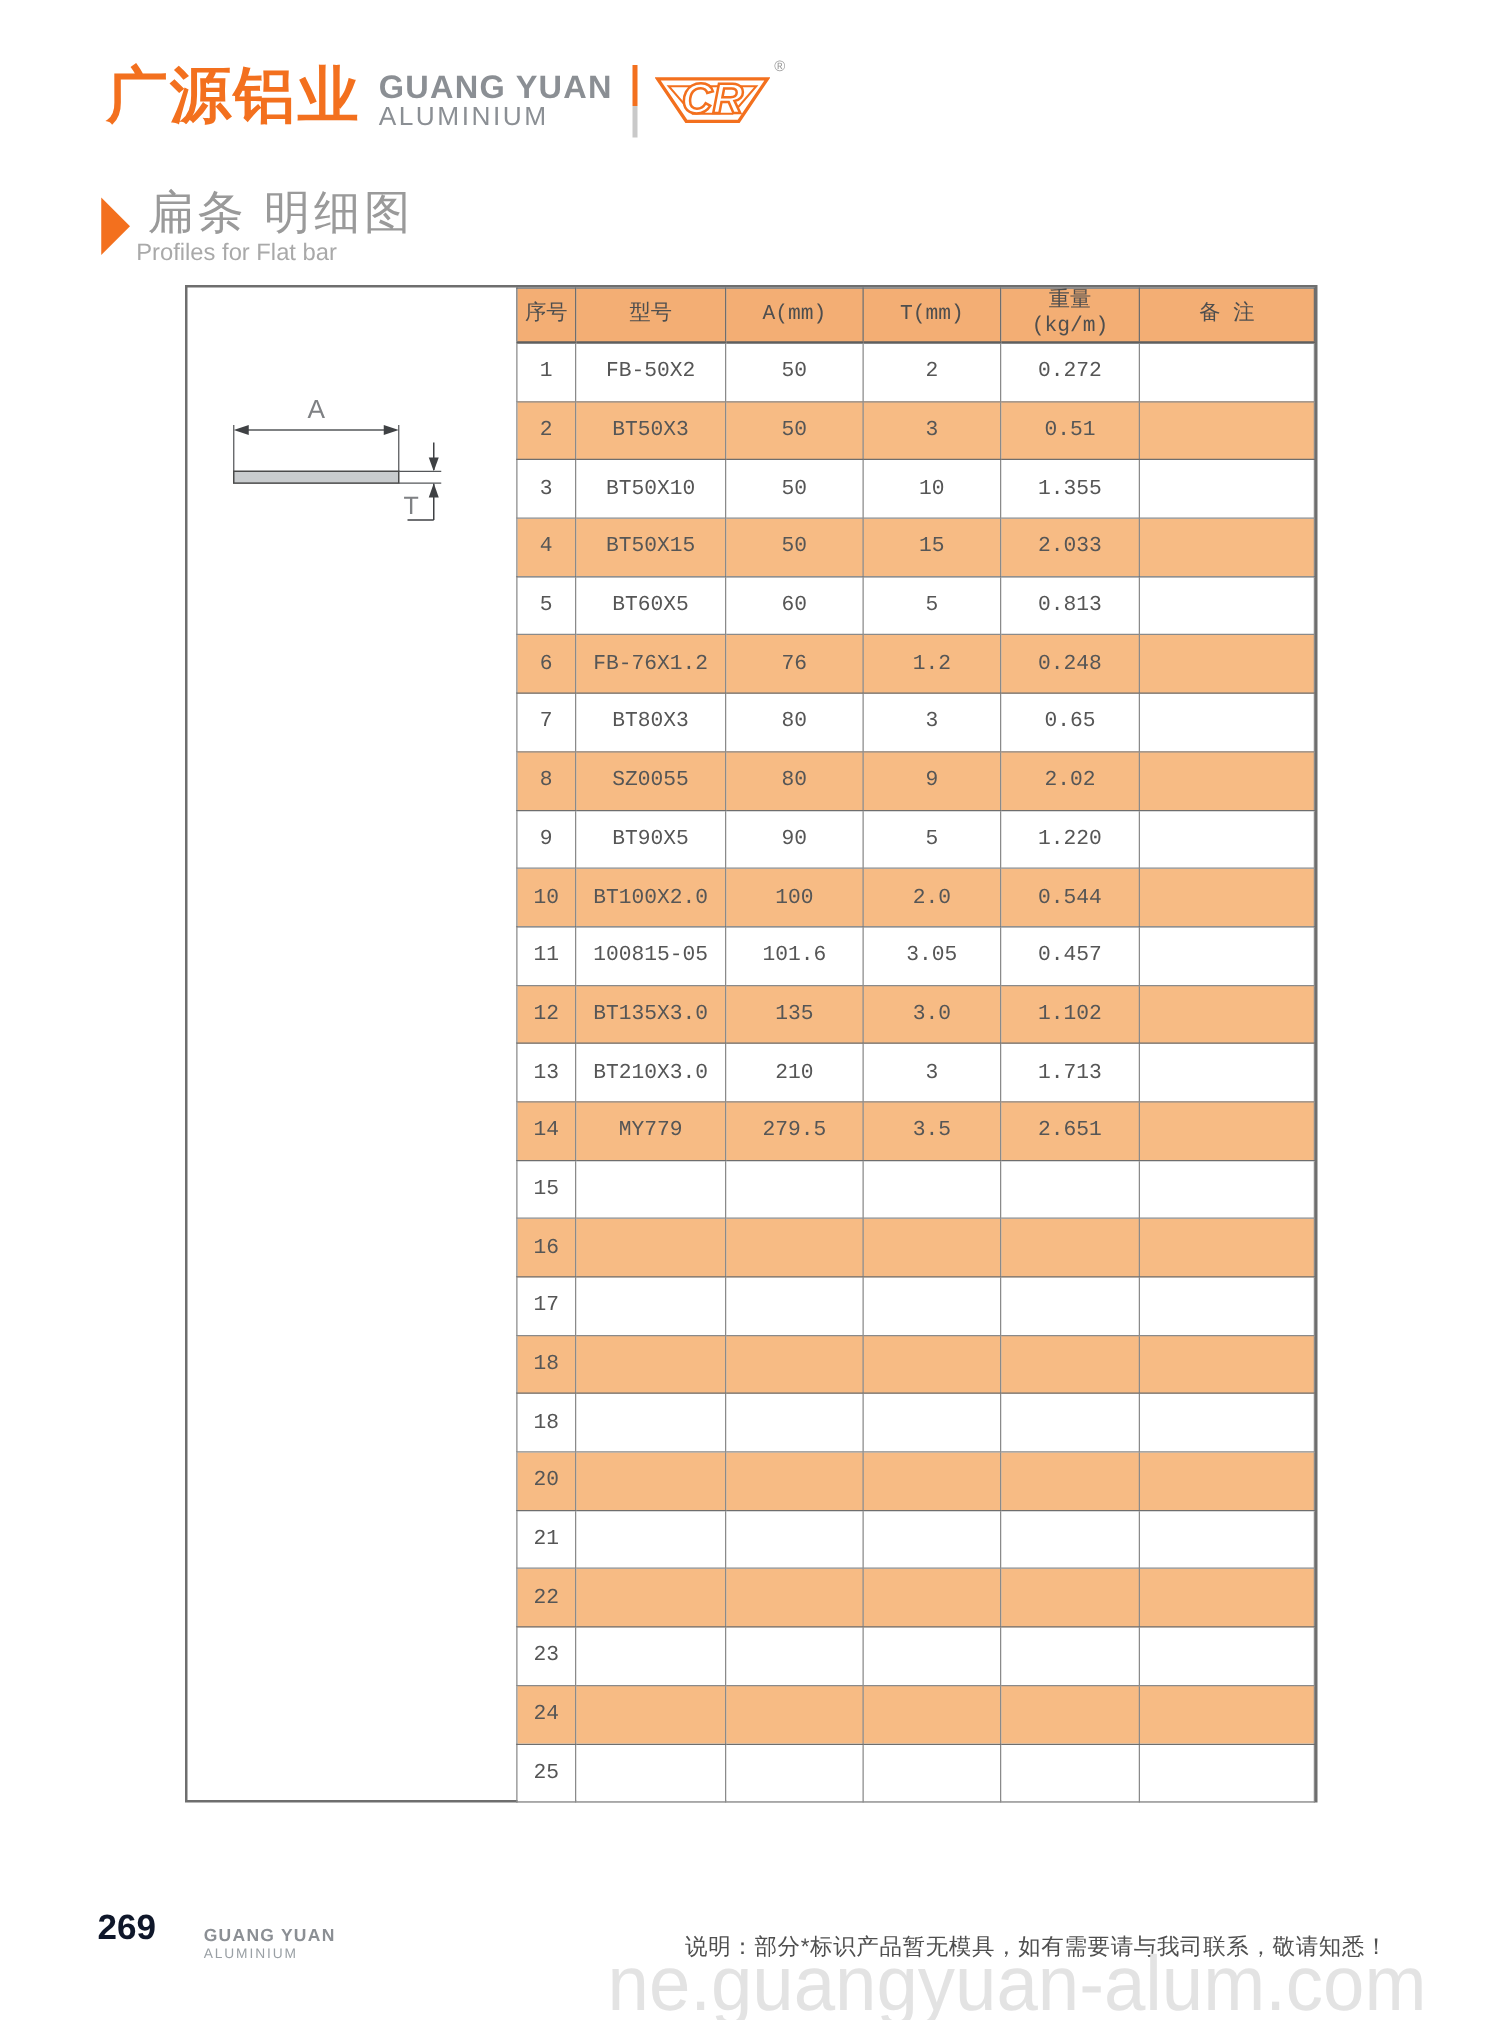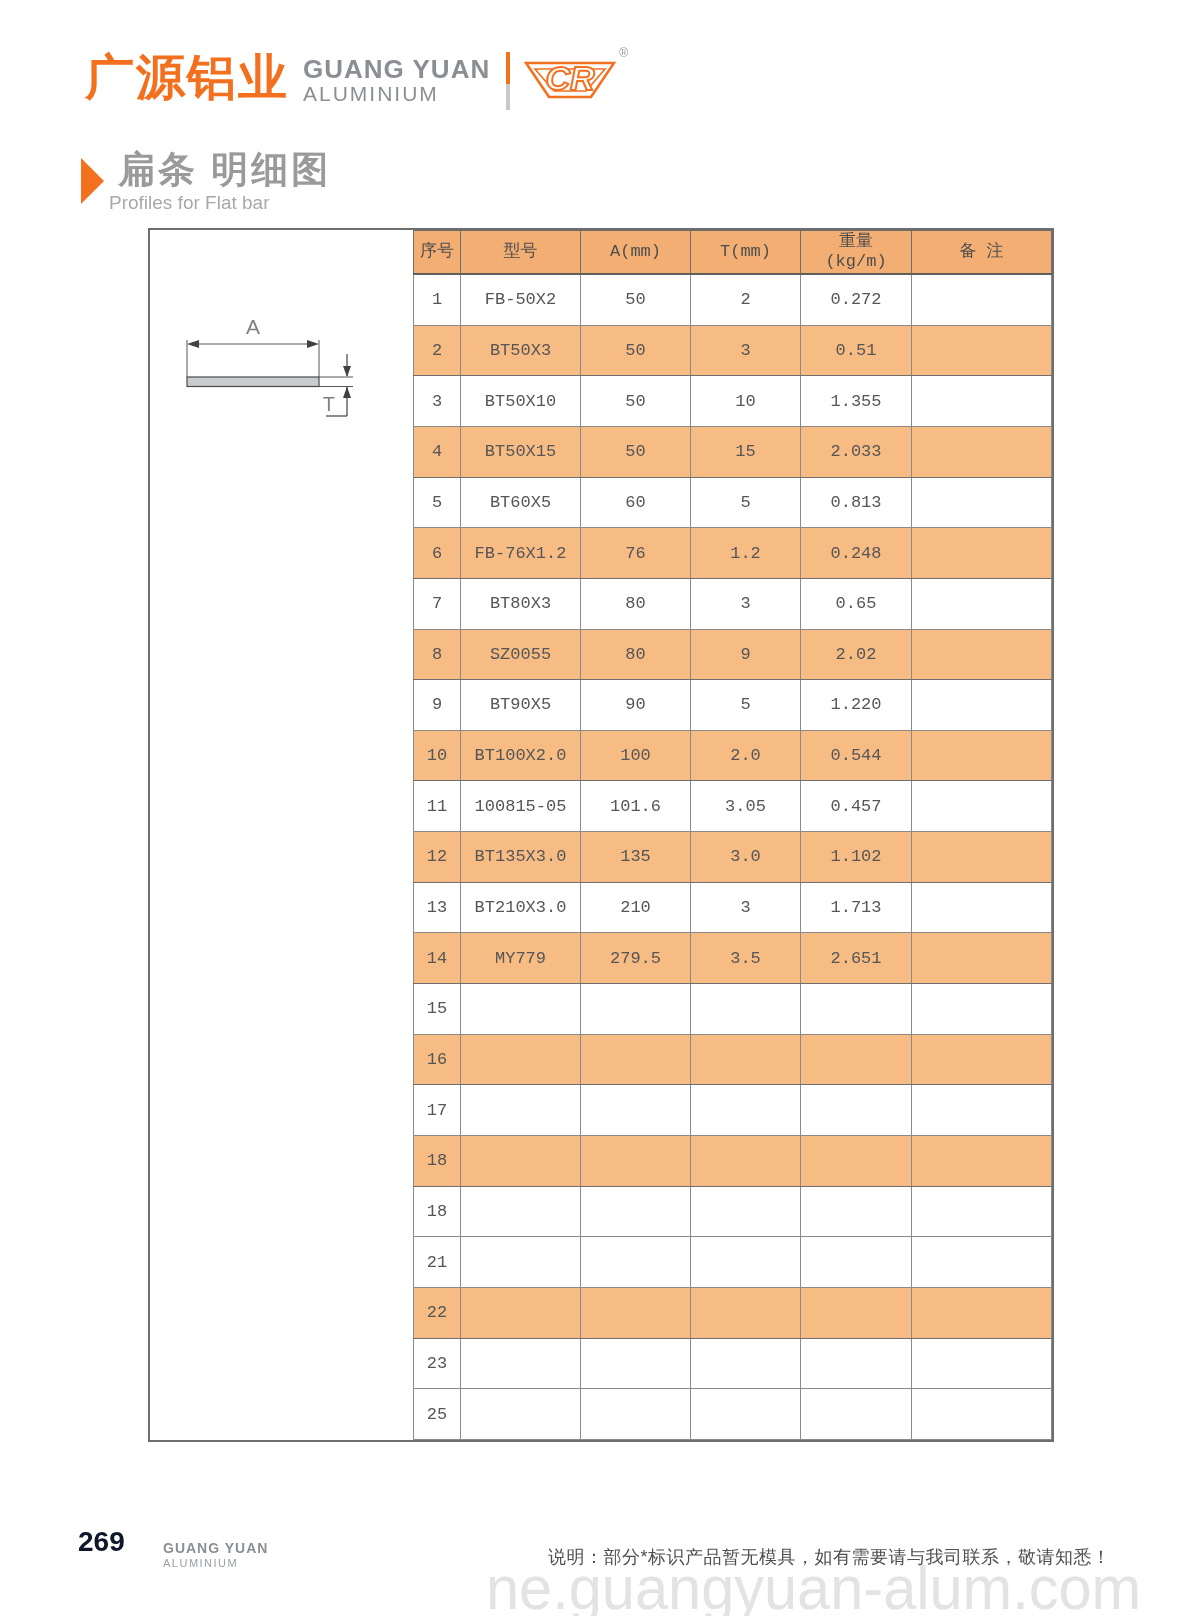--- a/index.html
+++ b/index.html
@@ -14,21 +14,21 @@
   .logo-en .l1{font-size:26px;font-weight:bold;color:#8B8F94;letter-spacing:1px;line-height:26px;}
   .logo-en .l2{font-size:21px;color:#8B8F94;letter-spacing:2px;line-height:24px;}
   .brand-divider{width:4px;height:58px;margin:4px 14px 0 16px;
     background:linear-gradient(#F3701E 0 56%,#c9c9c9 56% 100%);}
   .cr-logo{margin-top:2px;position:relative;}
   .cr-reg{position:absolute;right:-12px;top:-4px;font-size:12px;color:#9a9a9a;}
   
   .section-head{position:absolute;left:81px;top:150px;}
   .tri{position:absolute;left:0;top:8px;width:0;height:0;
     border-left:23px solid #F3701E;border-top:23px solid transparent;border-bottom:23px solid transparent;}
-  .sec-cn{margin-left:37px;font-size:37px;font-weight:bold;color:#9A9A9A;letter-spacing:3px;line-height:40px;}
+  .sec-cn{margin-left:37px;font-size:37px;font-weight:normal;color:#9A9A9A;letter-spacing:3px;line-height:40px;}
   .sec-en{margin-left:28px;font-size:19px;color:#A9A9A9;margin-top:2px;}
   
   .figure{position:absolute;left:148px;top:228px;width:906px;height:1214px;
     border:2px solid #6E6E6E;box-sizing:border-box;display:flex;}
   .diagram{flex:1;position:relative;}
   .diagram svg{position:absolute;left:0;top:0;}
   table.spec{width:638px;border-collapse:collapse;table-layout:fixed;flex:none;font-family:Liberation Mono, monospace;}
   .spec th{
     background:#F3AE74;border:1px solid #6E6E6E;border-bottom:2px solid #5F5F5F;
     font-weight:normal;color:#4E4E4E;font-size:17px;white-space:pre-line;height:42px;padding:0;
@@ -262,38 +262,54 @@
           <td></td>
         </tr>
         <tr>
           <td>18</td>
           <td></td>
           <td></td>
           <td></td>
           <td></td>
           <td></td>
         </tr>
+        <tr class="hl">
+          <td>20</td>
+          <td></td>
+          <td></td>
+          <td></td>
+          <td></td>
+          <td></td>
+        </tr>
         <tr>
           <td>21</td>
           <td></td>
           <td></td>
           <td></td>
           <td></td>
           <td></td>
         </tr>
         <tr class="hl">
           <td>22</td>
           <td></td>
           <td></td>
           <td></td>
           <td></td>
           <td></td>
         </tr>
         <tr>
           <td>23</td>
+          <td></td>
+          <td></td>
+          <td></td>
+          <td></td>
+          <td></td>
+        </tr>
+        <tr class="hl">
+          <td>24</td>
           <td></td>
           <td></td>
           <td></td>
           <td></td>
           <td></td>
         </tr>
         <tr>
           <td>25</td>
           <td></td>
           <td></td>

